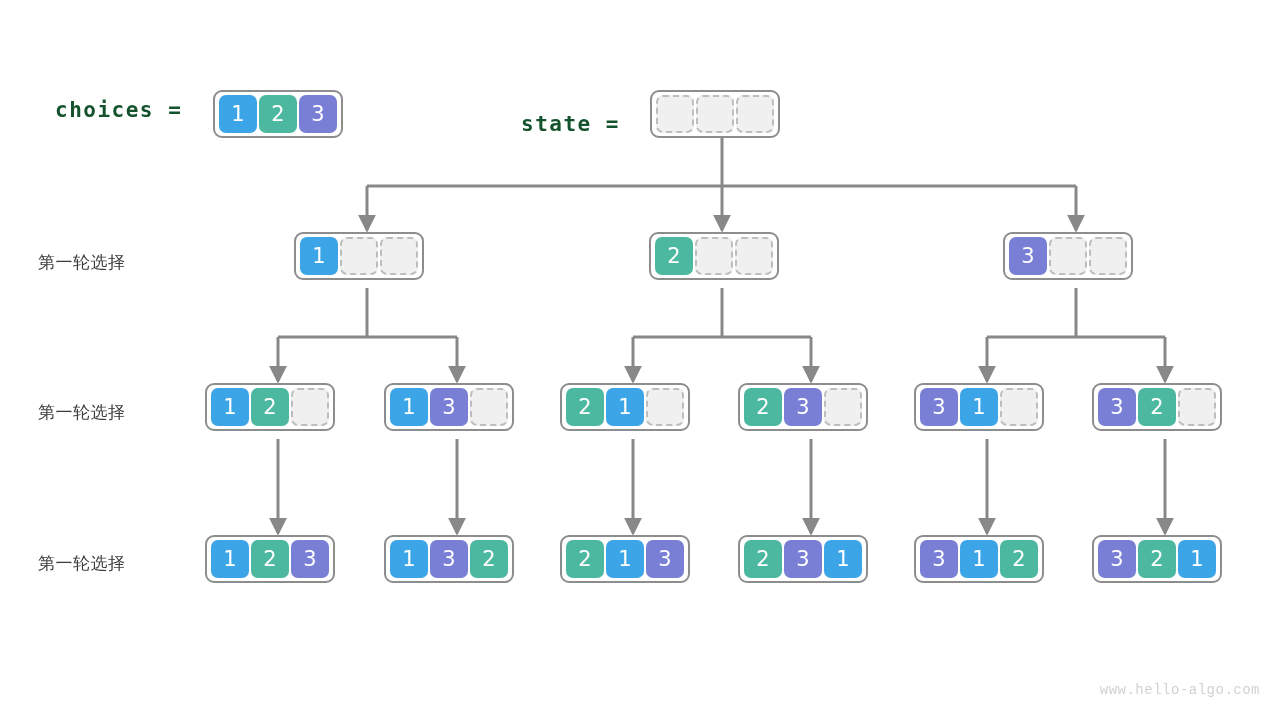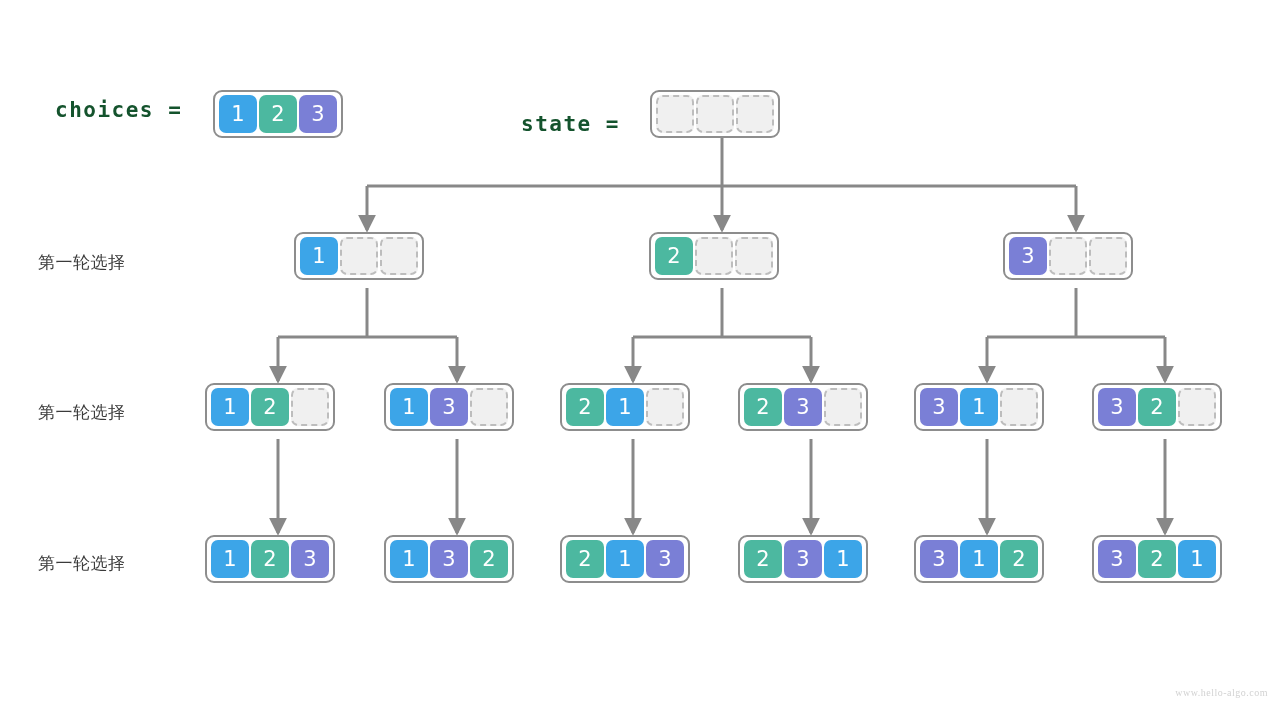--- a/index.html
+++ b/index.html
@@ -67,23 +67,23 @@
   .cell.c2 { background: #4cb8a0; }
   .cell.c3 { background: #7a7fd6; }
   .cell.empty {
     background: #f0f0f0;
     border: 2px dashed #bdbdbd;
     color: transparent;
   }
   
   .watermark {
     position: absolute;
-    right: 12px; bottom: 22px;
-    font-family: Liberation Serif, serif;
-    font-size: 10px;
+    right: 20px; bottom: 22px;
+    font-family: Liberation Mono, monospace;
+    font-size: 14px;
     color: #d2d2d2;
     letter-spacing: 0.5px;
   }
 </style>
 </head>
 <body>
 
 <div id="stage">
 
   <svg id="edges" viewBox="0 0 1280 720" xmlns="http://www.w3.org/2000/svg">

